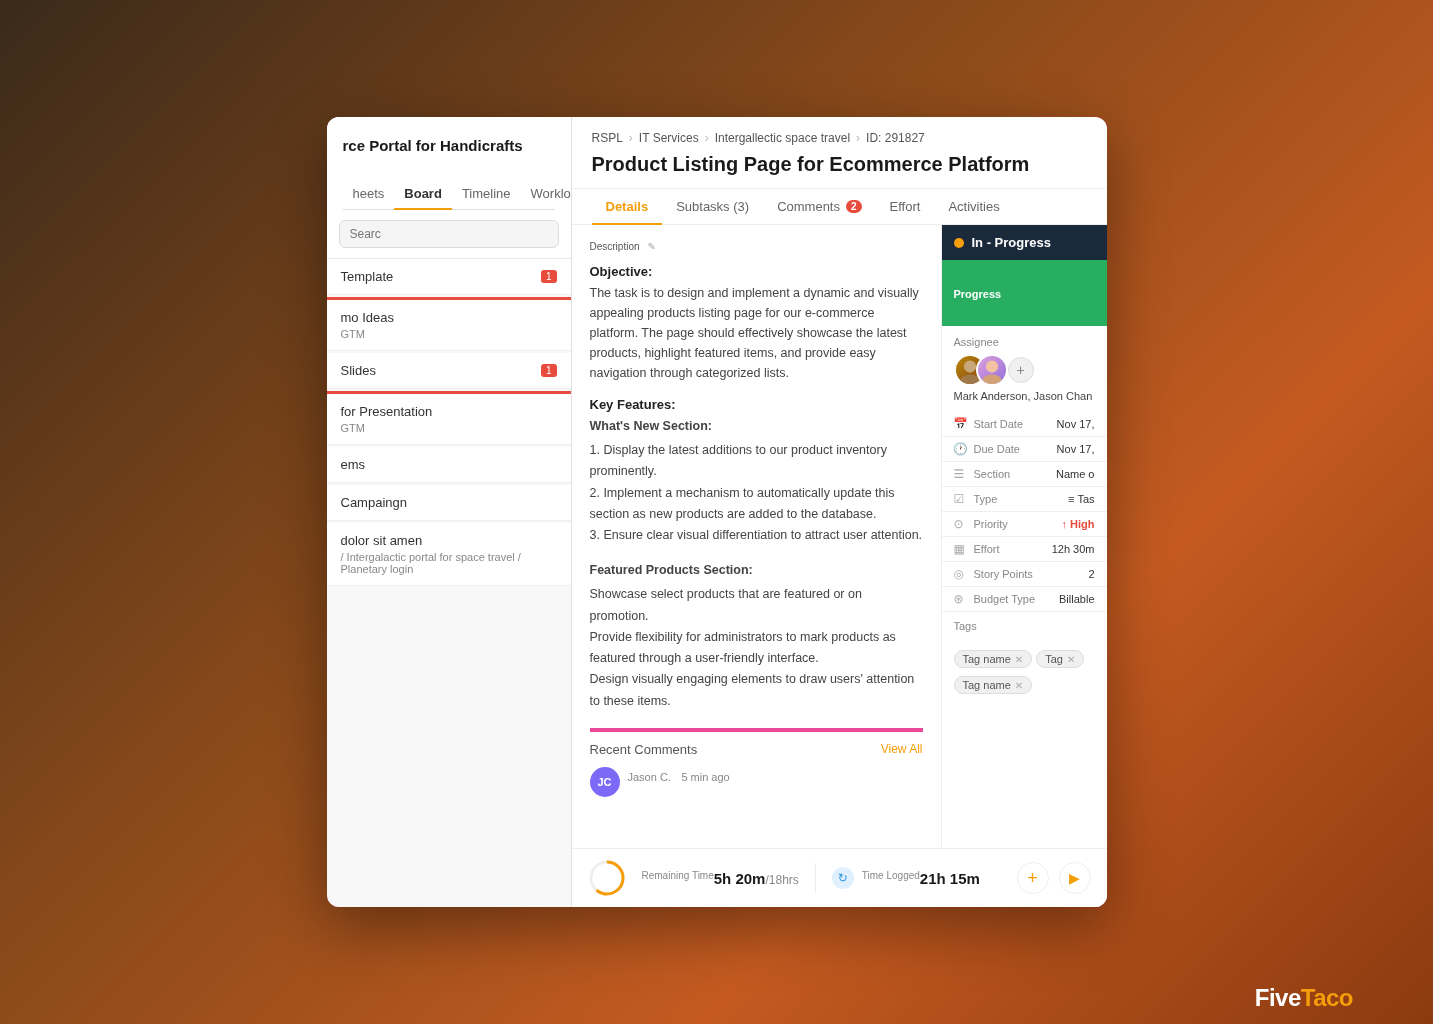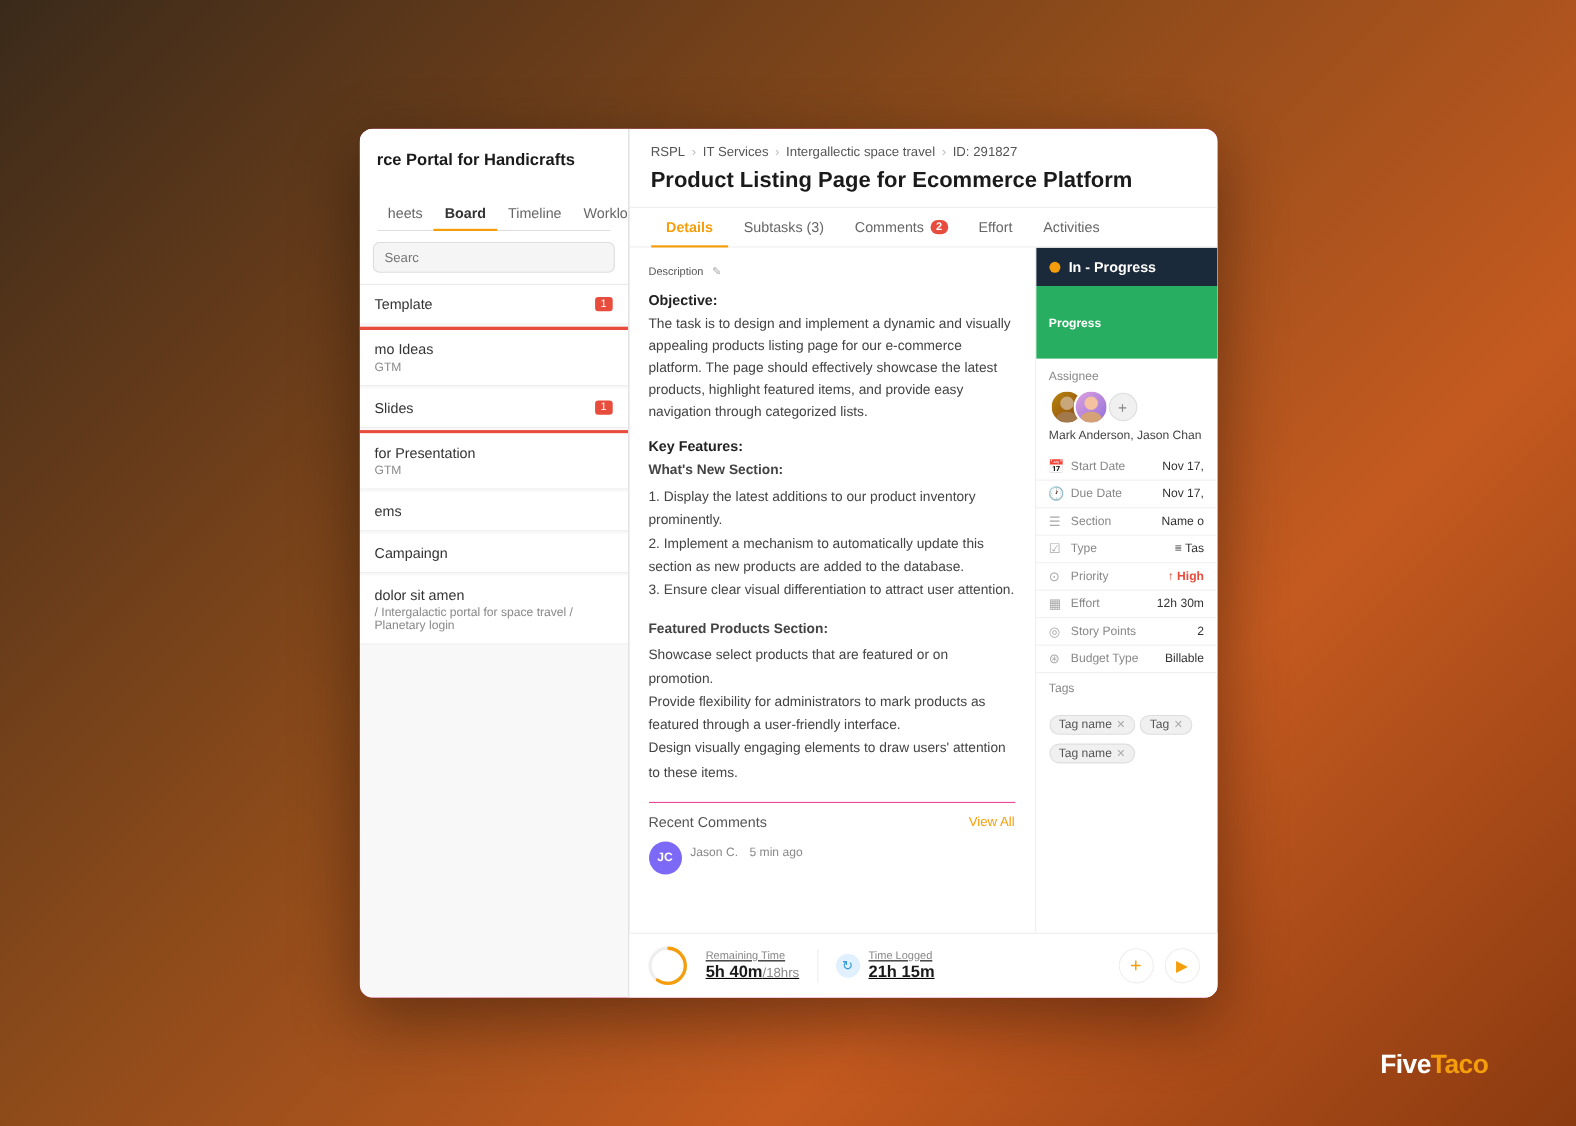--- a/index.html
+++ b/index.html
@@ -227,21 +227,21 @@
       line-height: 1.6;
     }
     .desc-list-item {
       font-size: 12.5px;
       color: #444;
       line-height: 1.7;
       margin-left: 0;
     }
     .recent-comments {
       margin-top: 16px;
-      border-top: 1px solid #ec4899;
+      border-top: 4px solid #ec4899;
       padding-top: 10px;
     }
     .recent-comments-header {
       display: flex;
       align-items: center;
       justify-content: space-between;
       margin-bottom: 10px;
     }
     .recent-comments-title {
       font-size: 13px;
@@ -415,22 +415,21 @@
     .time-footer {
       background: #fff;
       border-top: 1px solid #eee;
       padding: 10px 16px;
       display: flex;
       align-items: center;
       gap: 16px;
     }
     .time-block {
       display: flex;
-      flex-direction: column;
-      text-decoration: underline;
+      flex-direction: row;
     }
     .time-label {
       font-size: 10px;
       color: #888;
     }
     .time-value {
       font-size: 15px;
       font-weight: 700;
       color: #1a1a1a;
     }
@@ -732,34 +731,34 @@
     <div class="time-footer">
       <div style="position:relative;width:38px;height:38px;">
         <svg width="38" height="38" viewBox="0 0 38 38">
           <circle cx="19" cy="19" r="16" fill="none" stroke="#eee" stroke-width="3"></circle>
           <circle cx="19" cy="19" r="16" fill="none" stroke="#f59e0b" stroke-width="3" stroke-dasharray="60 41" stroke-dashoffset="25" stroke-linecap="round"></circle>
         </svg>
       </div>
       <div class="time-block">
         <span class="time-label">Remaining Time</span>
         <span class="time-value">
-          <span>5h 40m</span><span style="font-size:12px;font-weight:400;color:#888;">/18hrs</span>
+          <span>5h 20m</span><span style="font-size:12px;font-weight:400;color:#888;">/18hrs</span>
         </span>
       </div>
       <div class="time-divider"></div>
       <div class="time-logged-block">
         <div class="time-logged-icon">↻</div>
         <div class="time-block">
           <span class="time-label">Time Logged</span>
           <span class="time-value">21h 15m</span>
         </div>
       </div>
       <div class="footer-actions">
         <div class="footer-btn-add">+</div>
         <div class="footer-btn-play">▶</div>
       </div>
     </div>
   </div>
 </div>
 
-<div style="position:fixed; bottom:42px; right:80px; font-size:24px; font-weight:900; color:#fff; letter-spacing:-0.5px;">
+<div style="position:fixed; bottom:12px; right:80px; font-size:24px; font-weight:900; color:#fff; letter-spacing:-0.5px;">
   <span>Five</span><span style="color:#f59e0b;">Taco</span>
 </div>
 
 </body></html>

